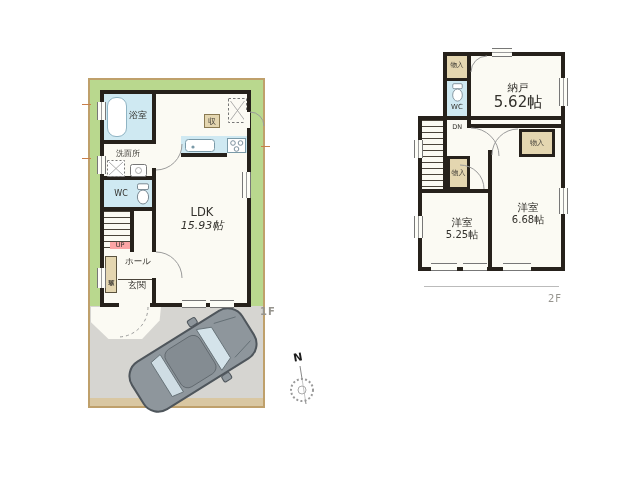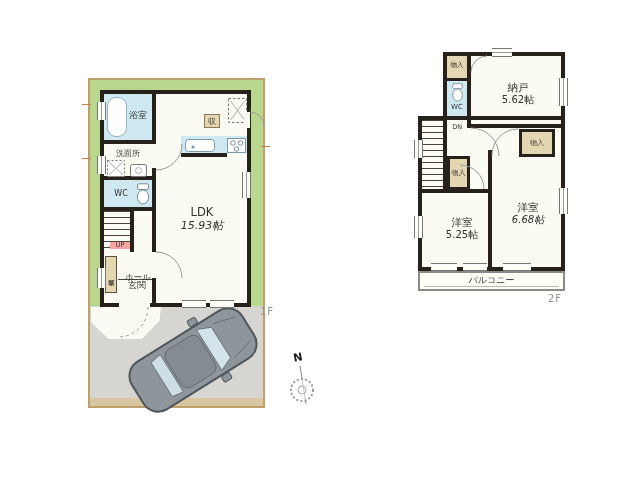--- a/index.html
+++ b/index.html
@@ -126,25 +126,25 @@
   <svg width="26" height="26" viewBox="0 0 26 26" style="left:156px;top:144px;">
     <path d="M0 26 A26 26 0 0 0 26 0" fill="none" stroke="#9a9a9a" stroke-width="1"></path>
   </svg>
   <svg width="26" height="26" viewBox="0 0 26 26" style="left:156px;top:252px;">
     <path d="M0 0 A26 26 0 0 1 26 26" fill="none" stroke="#9a9a9a" stroke-width="1"></path>
   </svg>
 
   <div class="room-label" style="left:123px;top:111px;width:30px;font-size:9px;">浴室</div>
   <div class="room-label" style="left:106px;top:150px;width:44px;font-size:8px;">洗面所</div>
   <div class="room-label" style="left:108px;top:190px;width:26px;font-size:8px;">WC</div>
-  <div class="room-label" style="left:116px;top:257px;width:44px;font-size:8.5px;margin-top:16px;">ホール</div>
+  <div class="room-label" style="left:116px;top:257px;width:44px;font-size:8.5px;">ホール</div>
   <div class="room-label" style="left:119px;top:281px;width:36px;font-size:9px;">玄関</div>
   <div class="room-label" style="left:172px;top:206px;width:60px;font-size:11.5px;">LDK</div>
   <div class="room-label" style="left:172px;top:220px;width:60px;font-size:11px;font-style:italic;">15.93帖</div>
-  <div class="floor-tag" style="left:260px;top:306px;">1F</div>
+  <div class="floor-tag" style="left:260px;top:306px;font-weight:bold;">1F</div>
 
   <div class="room-label" style="left:291px;top:352px;width:14px;font-size:11px;font-weight:bold;transform:rotate(-10deg);color:#1c1c1c;">N</div>
   <svg width="40" height="64" viewBox="0 0 40 64" style="left:284px;top:352px;">
     <line x1="16" y1="14" x2="22" y2="52" stroke="#8a8a8a" stroke-width="1"></line>
     <circle cx="18" cy="38" r="11" fill="#ffffff" fill-opacity="0.5" stroke="#9a9a9a" stroke-width="2" stroke-dasharray="2 2.2"></circle>
     <circle cx="18" cy="38" r="4" fill="none" stroke="#ababab" stroke-width="1"></circle>
   </svg>
 
   <div class="box" style="left:418px;top:116px;width:147px;height:155px;border:4px solid #26211b;border-top:none;background:#fbfaf3;"></div>
   <div class="box" style="left:443px;top:52px;width:122px;height:68px;border:4px solid #26211b;background:#fbfaf3;"></div>
@@ -192,29 +192,25 @@
   <svg width="28" height="28" viewBox="0 0 28 28" style="left:471px;top:128px;">
     <path d="M0 0 A28 28 0 0 1 28 28" fill="none" stroke="#9a9a9a" stroke-width="1"></path>
   </svg>
   <svg width="26" height="26" viewBox="0 0 26 26" style="left:492px;top:129px;">
     <path d="M0 26 A26 26 0 0 1 26 0" fill="none" stroke="#9a9a9a" stroke-width="1"></path>
   </svg>
   <svg width="24" height="24" viewBox="0 0 24 24" style="left:460px;top:165px;">
     <path d="M24 24 A24 24 0 0 0 0 0" fill="none" stroke="#9a9a9a" stroke-width="1"></path>
   </svg>
 
-  <div class="box" style="left:418px;top:271px;width:147px;height:20px;border:2px solid #8a8a8a;background:#fefdf6;
-              display:flex;align-items:center;justify-content:center;">
-    <span class="room-label" style="position:static;font-size:9px;">バルコニー</span>
-  </div>
   <div class="abs" style="left:424px;top:286px;width:135px;height:1px;background:#bbbbbb;"></div>
 
   <div class="room-label" style="left:447px;top:62px;width:20px;font-size:6.5px;">物入</div>
   <div class="room-label" style="left:447px;top:104px;width:20px;font-size:7px;">WC</div>
   <div class="room-label" style="left:488px;top:82px;width:60px;font-size:10.5px;">納戸</div>
-  <div class="room-label" style="left:488px;top:94px;width:60px;font-size:10px;">5.62帖</div>
+  <div class="room-label" style="left:488px;top:94px;width:60px;font-size:15px;">5.62帖</div>
   <div class="room-label" style="left:432px;top:217px;width:60px;font-size:10.5px;">洋室</div>
   <div class="room-label" style="left:432px;top:229px;width:60px;font-size:10px;">5.25帖</div>
   <div class="room-label" style="left:498px;top:202px;width:60px;font-size:10.5px;">洋室</div>
-  <div class="room-label" style="left:498px;top:214px;width:60px;font-size:10px;font-style:italic;">6.68帖</div>
+  <div class="room-label" style="left:498px;top:214px;width:60px;font-size:10px;">6.68帖</div>
   <div class="floor-tag" style="left:548px;top:293px;">2F</div>
 
 </div>
 
 </body></html>

